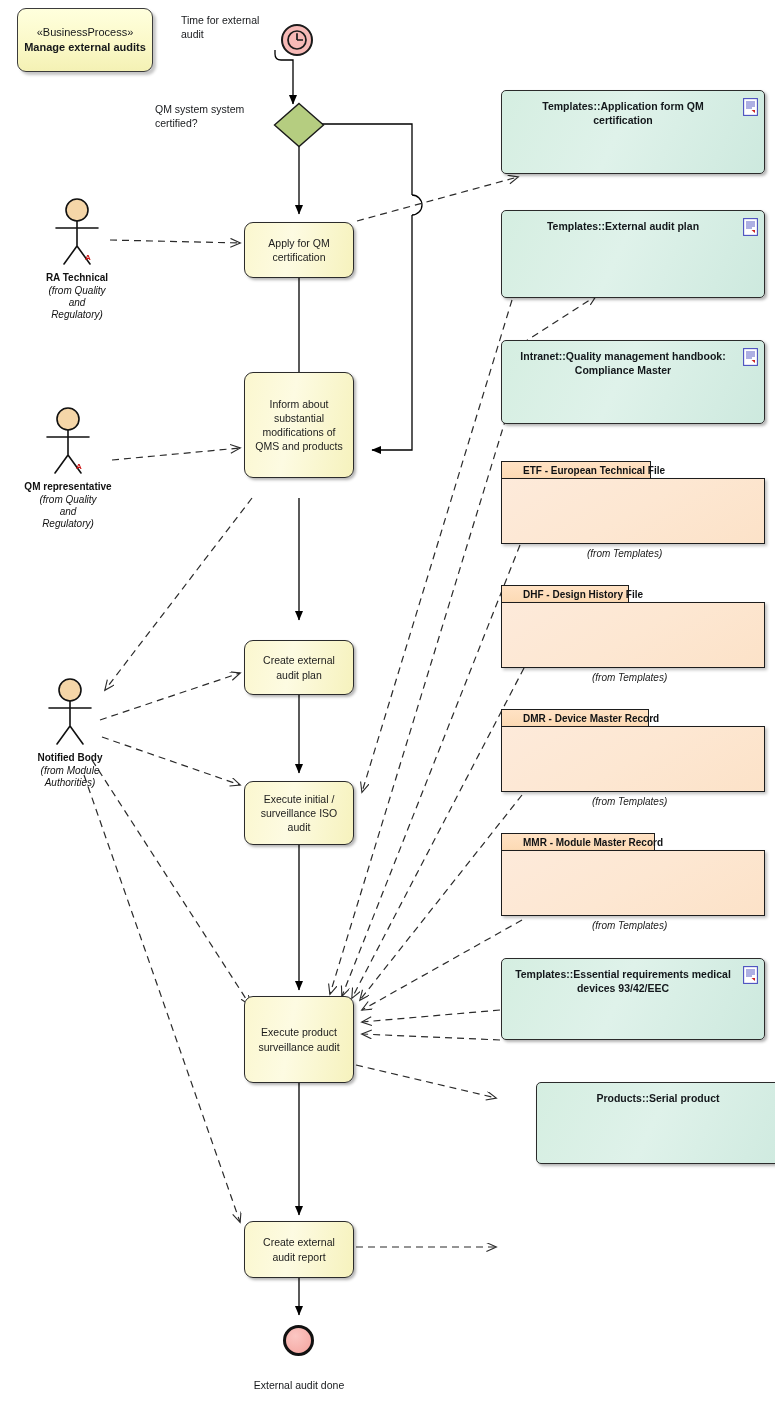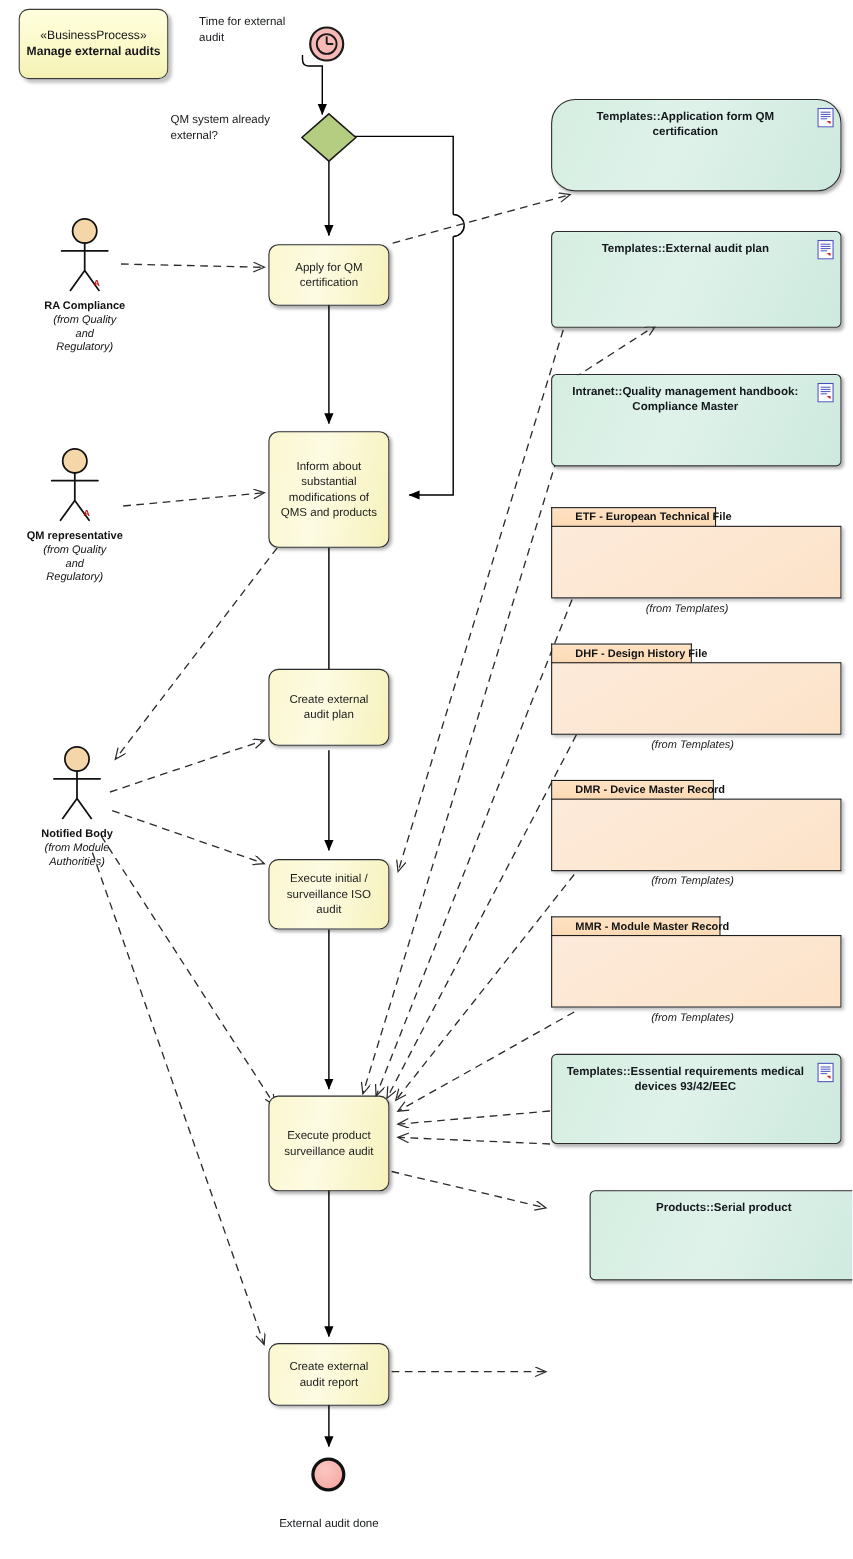--- a/index.html
+++ b/index.html
@@ -150,60 +150,60 @@
       <path d="M356,1247 L496,1247" marker-end="url(#openArrow)"></path>
     </g>
   </svg>
 
   <div class="note" style="left:17px;top:8px;width:136px;height:64px;">
     <div class="st">«BusinessProcess»</div>
     <div class="nm">Manage external audits</div>
   </div>
 
   <div class="lbl" style="left:181px;top:13px;width:95px;">Time for external audit</div>
-  <div class="lbl" style="left:155px;top:102px;width:100px;">QM system already external?</div>
+  <div class="lbl" style="left:155px;top:102px;width:100px;">QM system system certified?</div>
   <div class="lbl c" style="left:234px;top:1378px;width:130px;">External audit done</div>
 
   <div style="position:absolute;left:281px;top:24px;width:32px;height:32px;border-radius:50%;
               background:#f6b9b6;border:2.4px solid #1a1a1a;box-sizing:border-box;">
     <svg width="28" height="28" viewBox="0 0 28 28" style="position:absolute;left:0px;top:0px;">
       <circle cx="14" cy="14" r="9" fill="none" stroke="#1a1a1a" stroke-width="1.7"></circle>
       <path d="M14,14 L14,7.2 M14,14 L20,14" stroke="#1a1a1a" stroke-width="1.7" fill="none"></path>
     </svg>
   </div>
 
   <div style="position:absolute;left:273px;top:102px;width:52px;height:46px;">
     <svg width="52" height="46" viewBox="0 0 52 46">
       <polygon points="26,1.5 50.5,23 26,44.5 1.5,23" fill="#b5cd80" stroke="#1a1a1a" stroke-width="1.4"></polygon>
     </svg>
   </div>
 
   <div class="act" style="left:244px;top:222px;width:110px;height:56px;">Apply for QM certification</div>
 
-  <div class="act" style="left:244px;top:392px;width:110px;height:106px;">Inform about substantial modifications of QMS and products</div>
-
-  <div class="act" style="left:244px;top:608px;width:110px;height:70px;">Create external audit plan</div>
+  <div class="act" style="left:244px;top:372px;width:110px;height:106px;">Inform about substantial modifications of QMS and products</div>
+
+  <div class="act" style="left:244px;top:640px;width:110px;height:55px;">Create external audit plan</div>
 
   <div class="act" style="left:244px;top:781px;width:110px;height:64px;">Execute initial / surveillance ISO audit</div>
 
   <div class="act" style="left:244px;top:996px;width:110px;height:87px;">Execute product surveillance audit</div>
 
   <div class="act" style="left:244px;top:1221px;width:110px;height:57px;">Create external audit report</div>
 
   <div style="position:absolute;left:283px;top:1325px;width:31px;height:31px;border-radius:50%;
               background:radial-gradient(circle at 38% 32%,#fbc7c3,#f4a39e);
               border:3px solid #111;box-sizing:border-box;"></div>
 
   <div class="actor" style="left:12px;top:196px;width:130px;">
     <svg width="130" height="72" viewBox="0 0 130 72">
       <circle cx="65" cy="14" r="11" fill="#f5d6a8" stroke="#111" stroke-width="1.6"></circle>
       <path d="M65,25 L65,50 M44,32 L86,32 M65,50 L52,68 M65,50 L78,68" stroke="#111" stroke-width="1.6" fill="none" stroke-linecap="round"></path>
     </svg>
     <div class="amark" style="left:73px;top:57px;">A</div>
-    <div class="nm">RA Compliance</div>
+    <div class="nm">RA Technical</div>
     <div class="fr" style="width:66px;margin:2px auto 0;">(from Quality and Regulatory)</div>
   </div>
 
   <div class="actor" style="left:3px;top:405px;width:130px;">
     <svg width="130" height="72" viewBox="0 0 130 72">
       <circle cx="65" cy="14" r="11" fill="#f5d6a8" stroke="#111" stroke-width="1.6"></circle>
       <path d="M65,25 L65,50 M44,32 L86,32 M65,50 L52,68 M65,50 L78,68" stroke="#111" stroke-width="1.6" fill="none" stroke-linecap="round"></path>
     </svg>
     <div class="amark" style="left:73px;top:57px;">A</div>
     <div class="nm">QM representative</div>
@@ -213,21 +213,21 @@
   <div class="actor" style="left:5px;top:676px;width:130px;">
     <svg width="130" height="72" viewBox="0 0 130 72">
       <circle cx="65" cy="14" r="11" fill="#f5d6a8" stroke="#111" stroke-width="1.6"></circle>
       <path d="M65,25 L65,50 M44,32 L86,32 M65,50 L52,68 M65,50 L78,68" stroke="#111" stroke-width="1.6" fill="none" stroke-linecap="round"></path>
     </svg>
     <div class="amark" style="left:73px;top:57px;"></div>
     <div class="nm">Notified Body</div>
     <div class="fr" style="width:62px;margin:2px auto 0;">(from Module Authorities)</div>
   </div>
 
-  <div class="doc" style="left:501px;top:90px;width:264px;height:84px;border-radius:22px;">
+  <div class="doc" style="left:501px;top:90px;width:264px;height:84px;">
     <div class="t">Templates::Application form QM certification</div>
     <svg class="docicon" viewBox="0 0 15 18">
       <rect x="0.6" y="0.6" width="13.8" height="16.8" fill="#fff" stroke="#4a4fbf" stroke-width="1.1"></rect>
       <path d="M3,4 H12 M3,6 H12 M3,8 H12 M3,10 H9" stroke="#4a4fbf" stroke-width="0.9"></path>
       <path d="M8.5,12 L12,12 L12,15 Z" fill="#cc2222"></path>
     </svg>
   </div>
 
   <div class="doc" style="left:501px;top:210px;width:264px;height:88px;">
     <div class="t">Templates::External audit plan</div>

